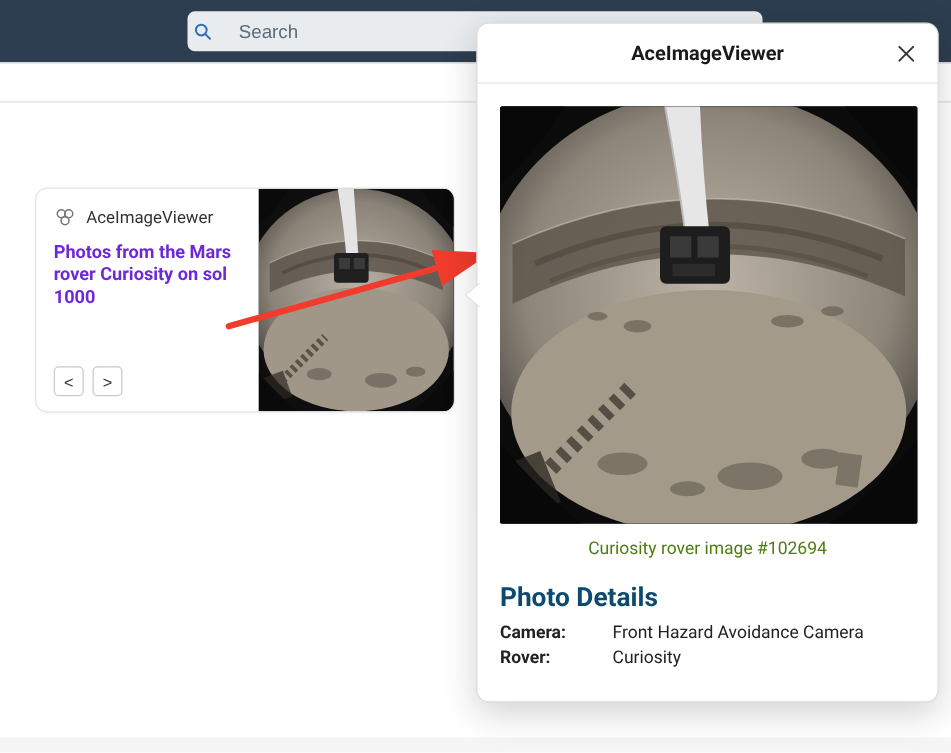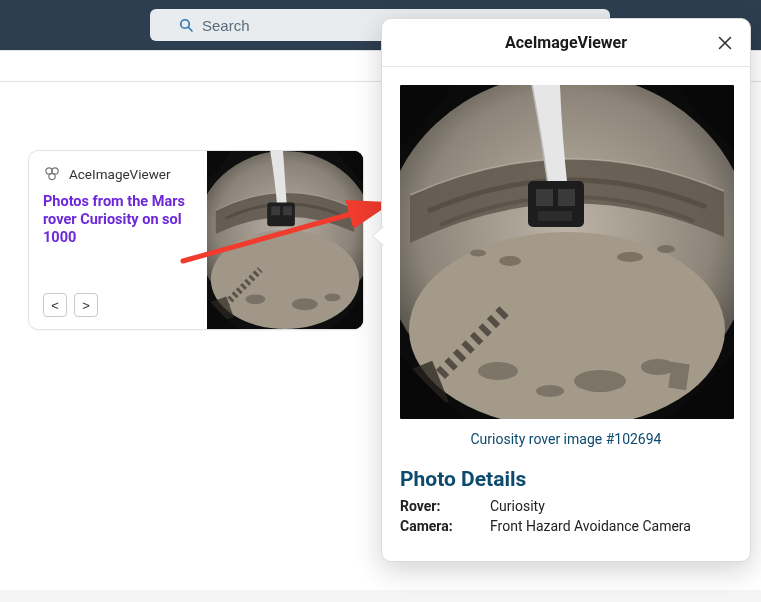--- a/index.html
+++ b/index.html
@@ -16,23 +16,24 @@
       background: #2d3e50;
       display: flex;
       align-items: center;
       padding: 0 150px;
     }
     .search-wrap {
       display: flex;
       align-items: center;
       background: #e8ecef;
       border-radius: 6px;
-      padding: 5px 28px;
+      padding: 5px 4px;
       width: 460px;
       height: 32px;
+      gap: 13px;
     }
     .search-wrap svg { flex-shrink: 0; margin-right: 8px; }
     .search-wrap input {
       border: none;
       background: transparent;
       outline: none;
       font-size: 15px;
       color: #555;
       width: 100%;
     }
@@ -158,21 +159,21 @@
       width: 334px; height: 334px;
       background: #1c1c1c;
       border-radius: 2px;
       overflow: hidden;
       margin: 0 auto;
     }
     .panel-image .rover-svg { width: 100%; height: 100%; }
     .caption {
       text-align: center;
       font-size: 14px;
-      color: #0c4a6e;
+      color: #4d7c0f;
       margin-top: 12px;
     }
     .details-title {
       font-size: 21px;
       font-weight: 700;
       color: #0c4a6e;
       margin-top: 20px;
       margin-bottom: 5px;
     }
     .details-row {
@@ -328,21 +329,21 @@
         </g>
         <path d="M 0 0 L 52 0 Q 28 38 0 62 Z" fill="#080808"></path>
         <path d="M 334 0 L 276 0 Q 310 42 334 66 Z" fill="#080808"></path>
         <path d="M 0 334 L 0 270 Q 36 312 66 334 Z" fill="#080808"></path>
         <path d="M 334 334 L 334 266 Q 298 312 264 334 Z" fill="#080808"></path>
       </svg>
     </div>
     <div class="caption">Curiosity rover image #102694</div>
     <div class="details-title">Photo Details</div>
     <div class="details-row">
+      <span class="label">Camera:</span>
+      <span class="value">Front Hazard Avoidance Camera</span>
+    </div>
+    <div class="details-row">
       <span class="label">Rover:</span>
       <span class="value">Curiosity</span>
     </div>
-    <div class="details-row">
-      <span class="label">Camera:</span>
-      <span class="value">Front Hazard Avoidance Camera</span>
-    </div>
   </div>
 </div>
 
 </body></html>

